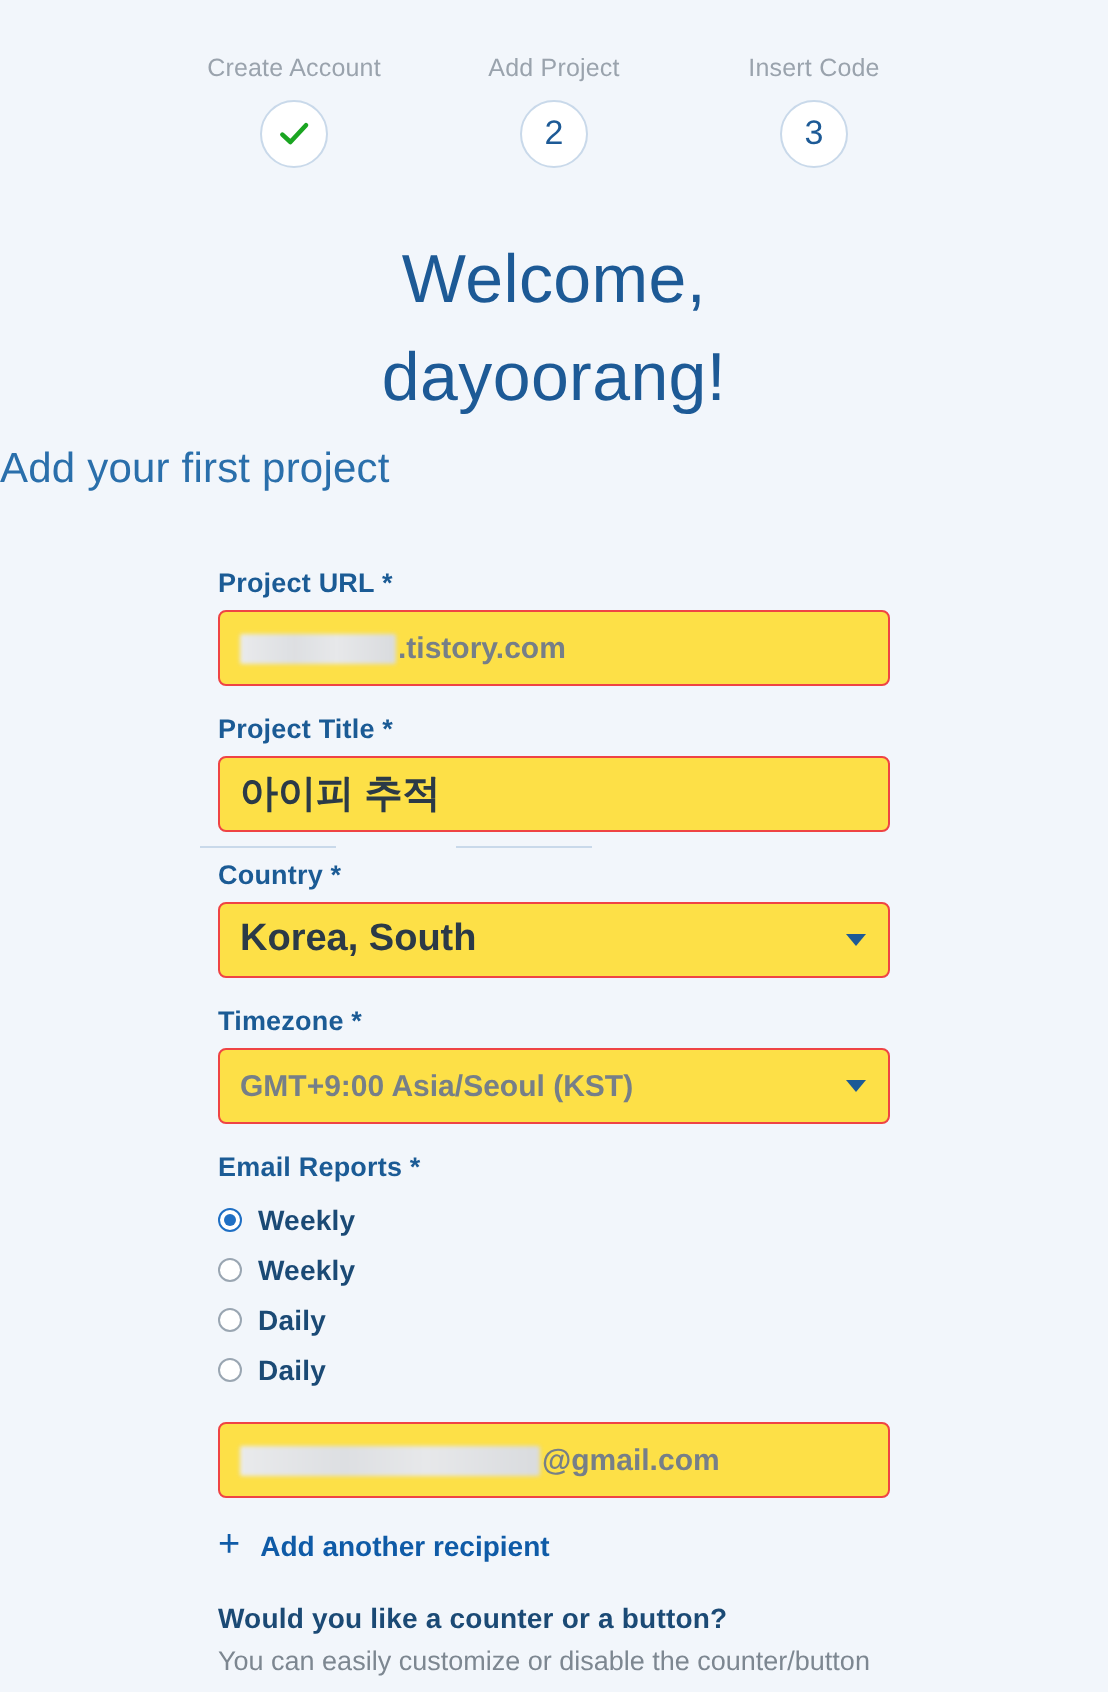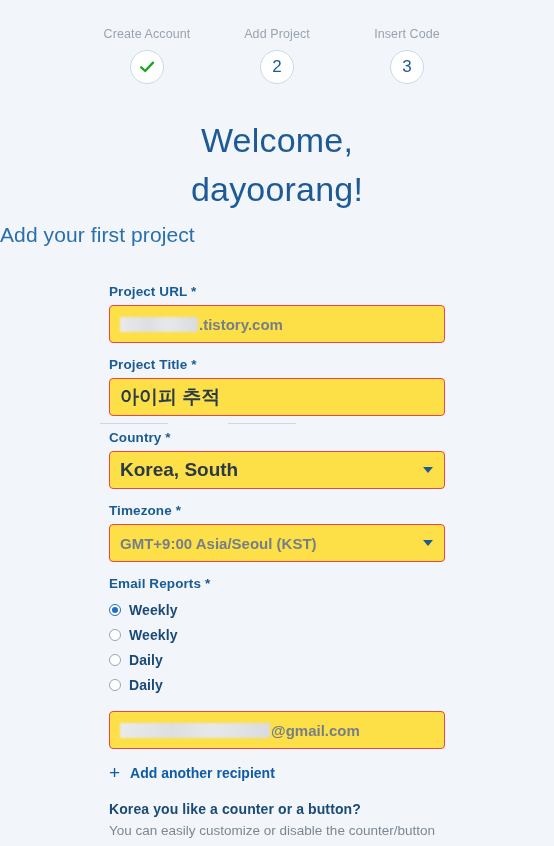--- a/index.html
+++ b/index.html
@@ -317,17 +317,17 @@
         <span class="redact redact-email"></span>
           <span class="input-text-gray">@gmail.com</span>
       </div>
     </div>
 
     <div class="add-recipient">
       <span class="plus-icon">+</span>
       <span>Add another recipient</span>
     </div>
 
-    <div class="counter-q">Korea you like a counter or a button?</div>
+    <div class="counter-q">Would you like a counter or a button?</div>
     <div class="counter-desc">You can easily customize or disable the counter/button</div>
 
   </div>
 </div>
 
 </body></html>

